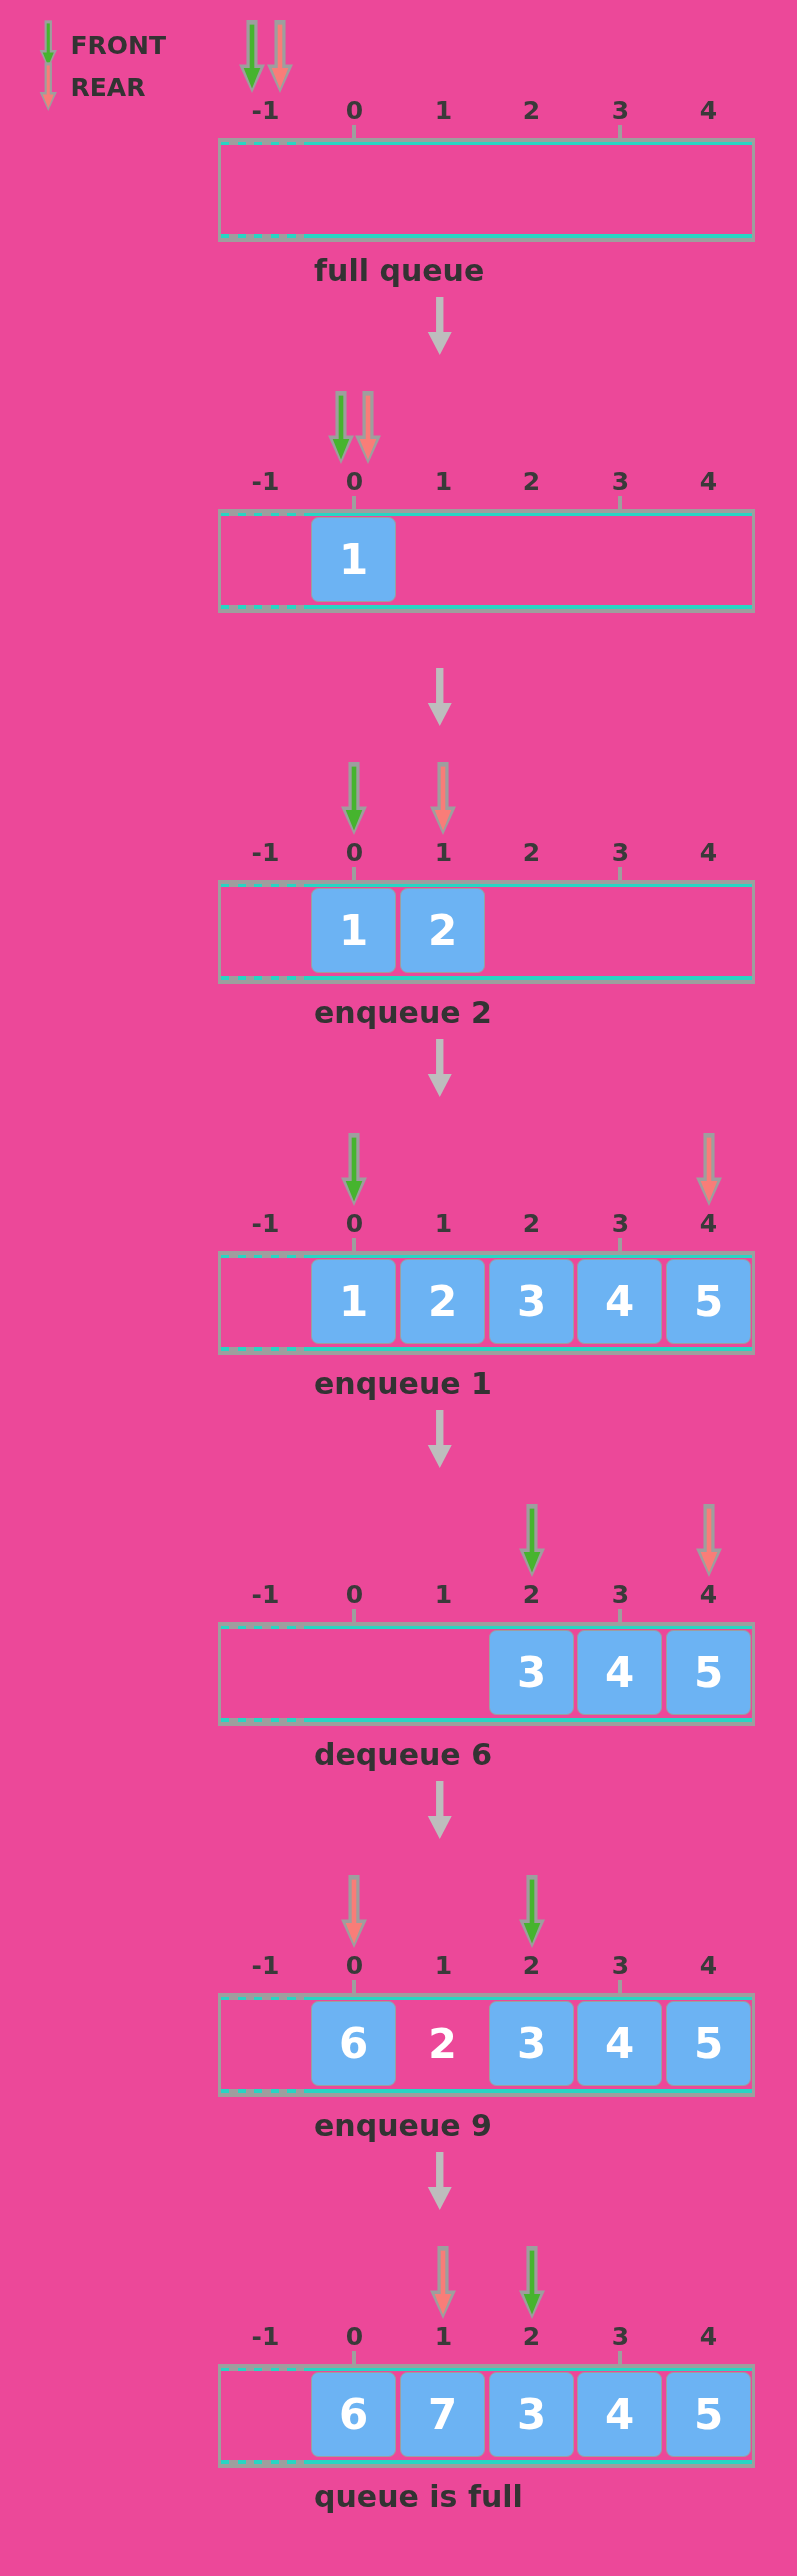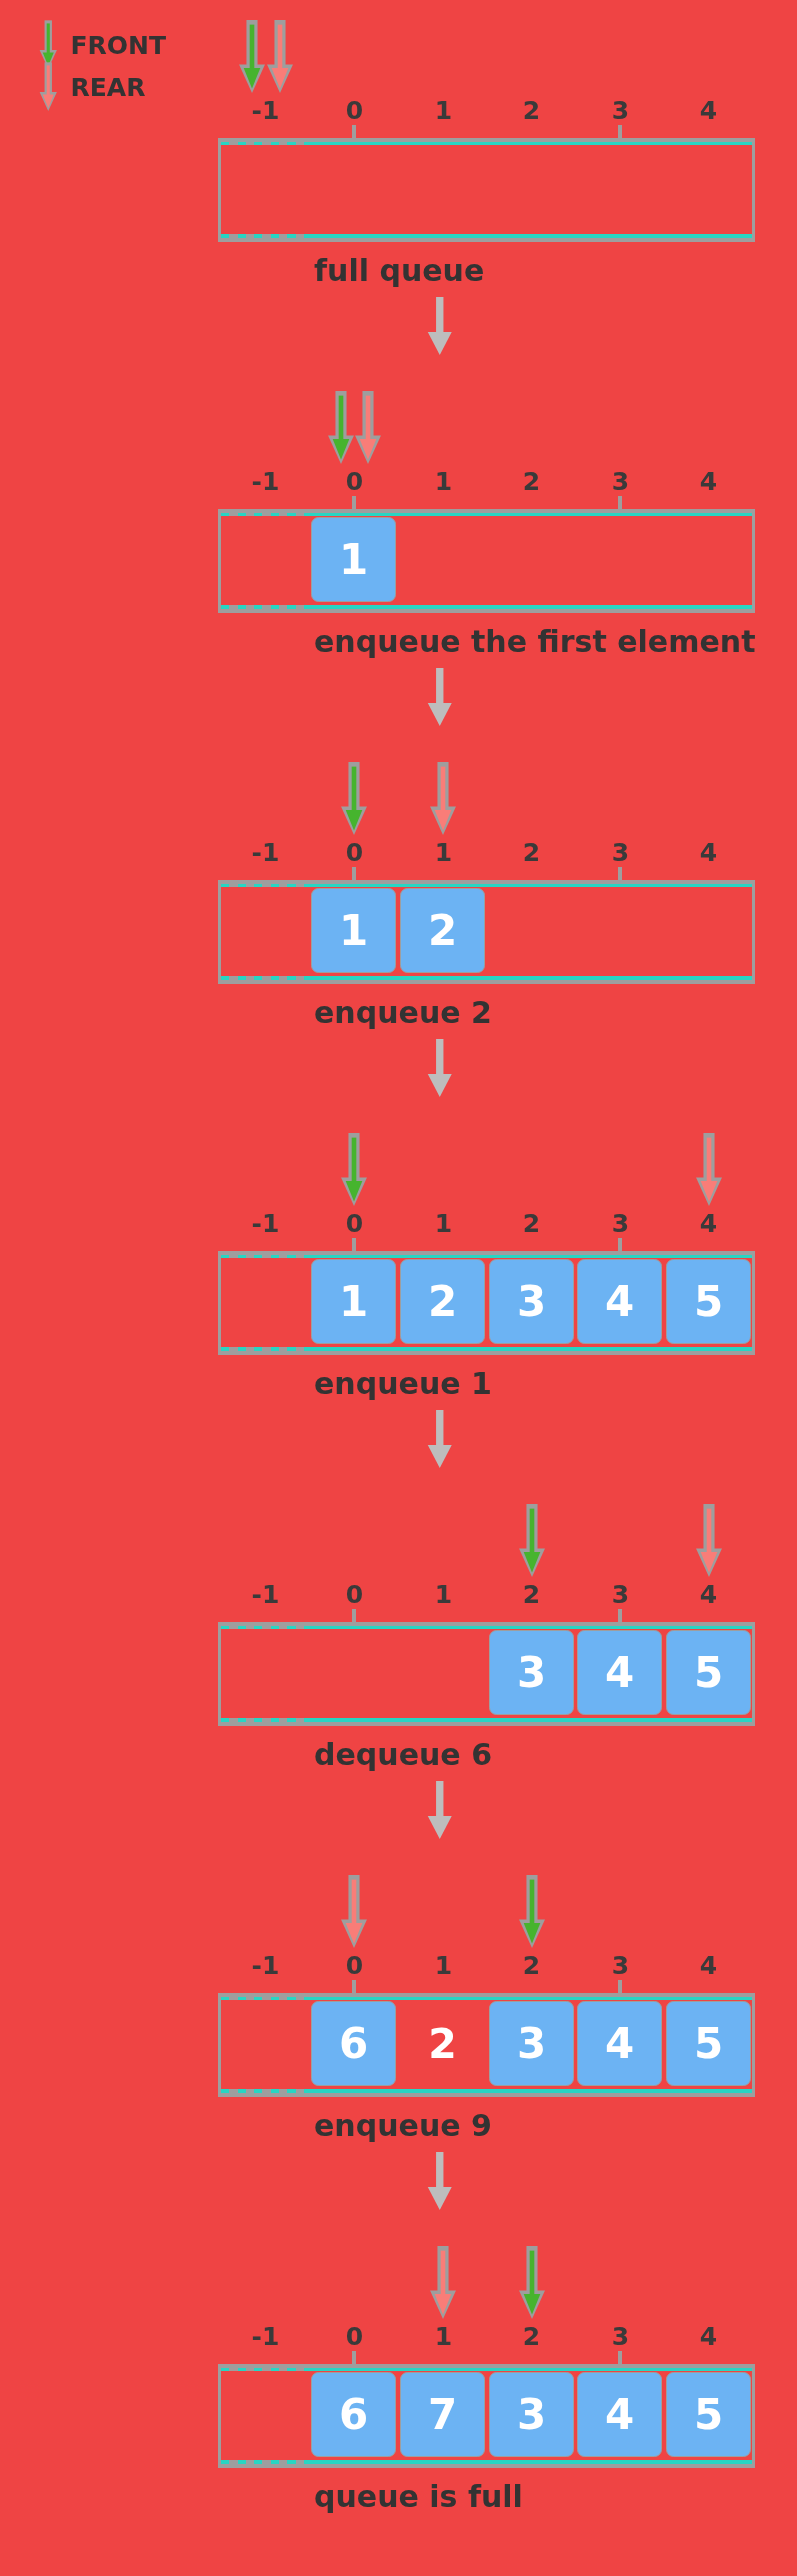--- a/index.html
+++ b/index.html
@@ -1,16 +1,16 @@
 <!DOCTYPE html>
 <html style="font-size:14.8px"><head>
 <meta charset="utf-8">
 <style>
   html,body{margin:0;padding:0;background:#000;}
-  #canvas{position:relative;width:797px;height:2576px;background:#ef4444;overflow:hidden;
+  #canvas{position:relative;width:797px;height:2576px;background:#ec4899;overflow:hidden;
           font-family:"DejaVu Sans","Liberation Sans",sans-serif;}
   
   #legend{position:absolute;left:39px;top:24px;}
   .legend-row{display:flex;align-items:center;height:42px;}
   .legend-row .lg-icon{width:18.5px;height:50px;flex:0 0 18.5px;}
   .legend-label{margin-left:13px;font-size:25px;font-weight:bold;color:#333;}
   
   #frames{position:absolute;left:0;top:0;width:797px;}
   .frame{position:relative;width:797px;height:371px;}
   .ptr{position:absolute;top:20px;width:28px;height:74px;}
@@ -118,21 +118,20 @@
       <div class="arr-top">
             <div class="dash-seg"></div>
           </div>
       <div class="arr-mid">
             <div class="cell" style="left: 90px;">1</div>
           </div>
       <div class="arr-bot">
             <div class="dash-seg"></div>
           </div>
     </div>
-    <div class="caption">enqueue the first element</div>
     <div class="connector"><svg viewBox="0 0 32 64" width="29.5" height="59">
             <rect x="12" y="0" width="8" height="40" fill="#bdbdbd"></rect>
             <polygon points="3,38 29,38 16,63" fill="#bdbdbd"></polygon>
           </svg></div>
   </div>
       <div class="frame">
     <div class="ptr ptr-front" style="left: 340px;"><svg viewBox="0 0 30 80" width="28" height="74">
             <rect x="9" y="0" width="12" height="52" fill="#9e9e9e"></rect>
             <polygon points="1,48 29,48 15,79" fill="#9e9e9e"></polygon>
             <rect x="12.5" y="5" width="5" height="49" fill="#46b42e"></rect>

